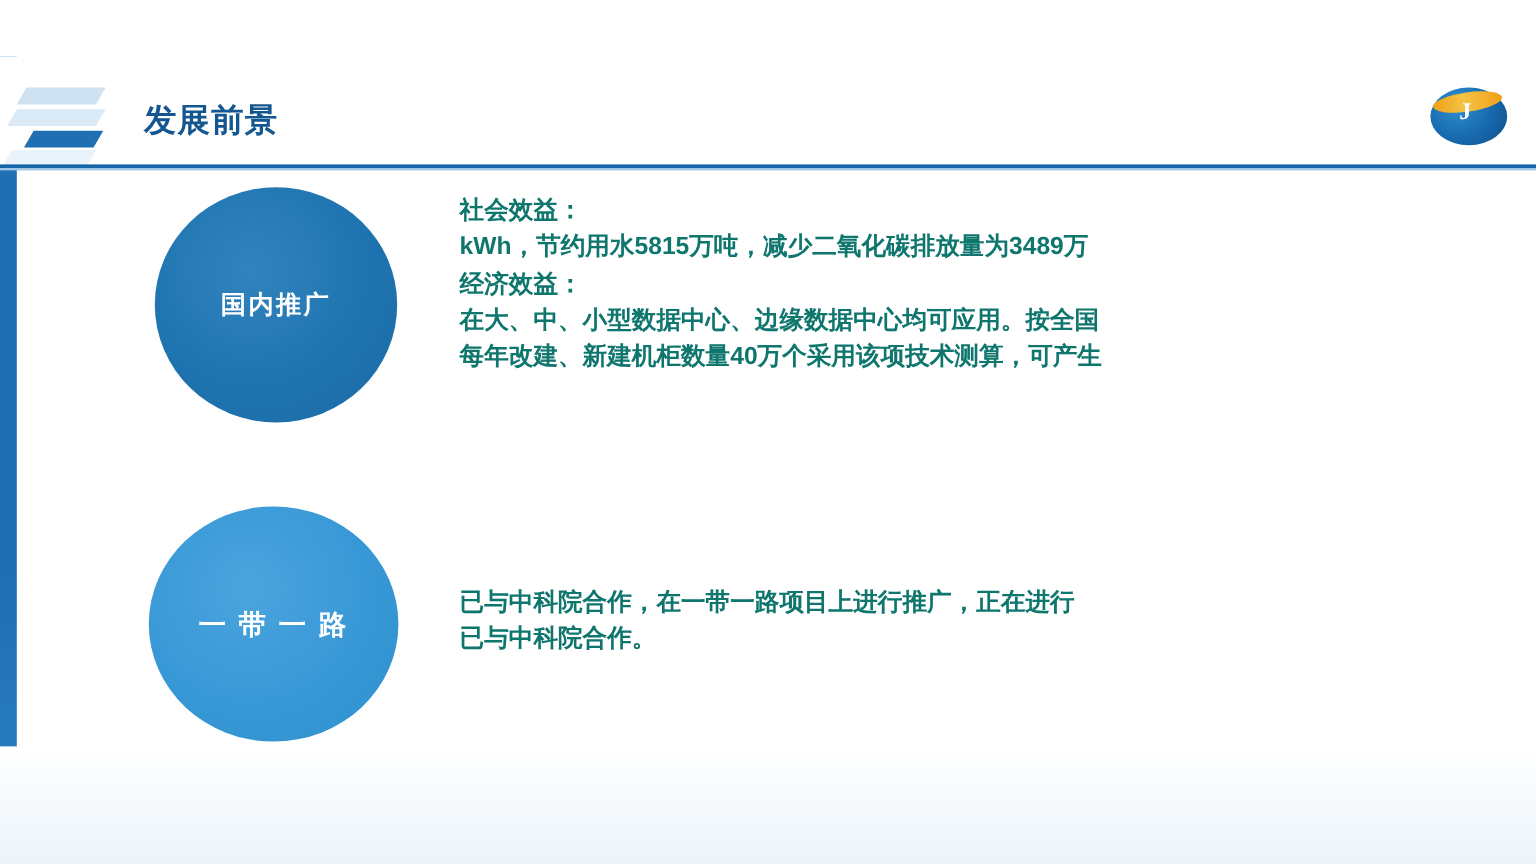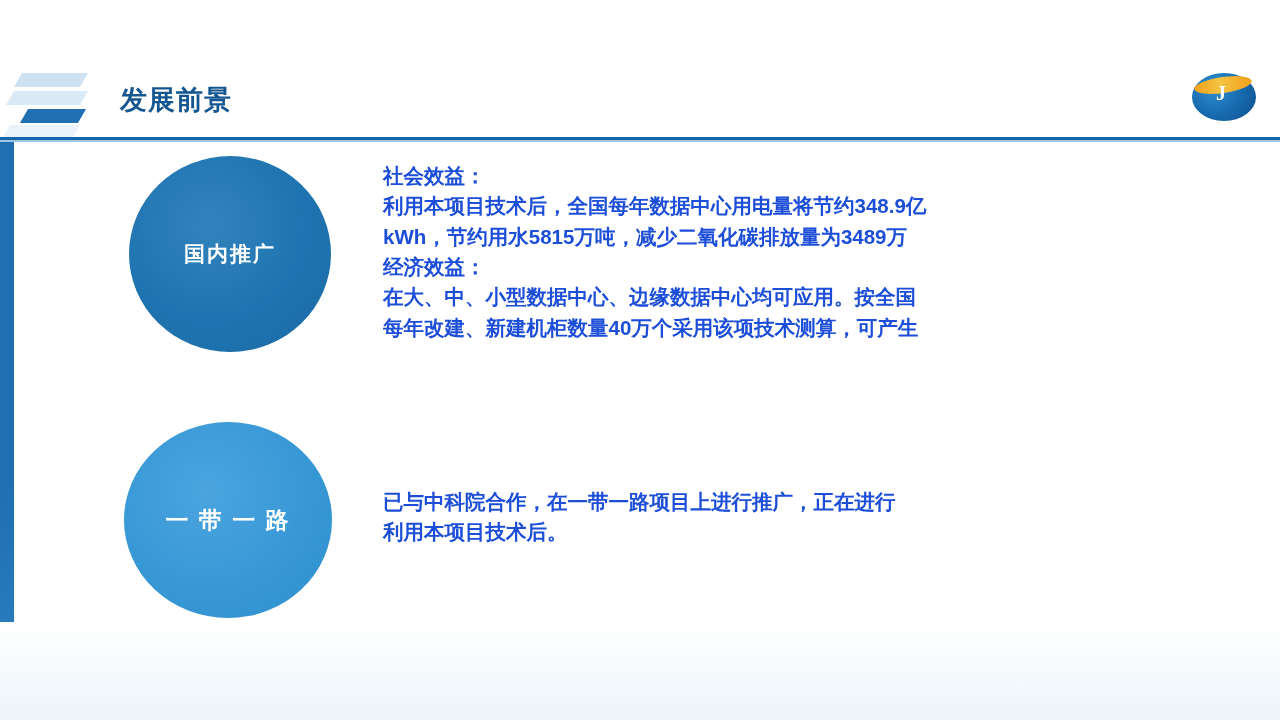--- a/index.html
+++ b/index.html
@@ -140,21 +140,21 @@
     width: 208px;
     height: 196px;
     background: radial-gradient(circle at 40% 35%, #4ba4de 0%, #3898d6 55%, #2f90ce 100%);
     font-size: 23px;
     letter-spacing: 2px;
   }
 
   
   .text-block {
     position: absolute;
-    color: #1d4ed8;
+    color: #0f766e;
     font-weight: bold;
     line-height: 1.48;
   }
   .block-1 {
     left: 383px;
     top: 114px;
     width: 680px;
     font-size: 20.5px;
   }
   .block-2 {
@@ -218,29 +218,28 @@
   <div class="circle circle-1">
     <span>国内推广</span>
   </div>
 
   <div class="circle circle-2">
     <span>一 带 一 路</span>
   </div>
 
   <div class="text-block block-1">
     <span class="tl">社会效益：</span>
-    <span class="tl">利用本项目技术后，全国每年数据中心用电量将节约348.9亿</span>
     <span class="tl">kWh，节约用水5815万吨，减少二氧化碳排放量为3489万</span>
     <span class="tl">经济效益：</span>
     <span class="tl">在大、中、小型数据中心、边缘数据中心均可应用。按全国</span>
     <span class="tl">每年改建、新建机柜数量40万个采用该项技术测算，可产生</span>
   </div>
 
   <div class="text-block block-2">
     <span class="tl">已与中科院合作，在一带一路项目上进行推广，正在进行</span>
-    <span class="tl">利用本项目技术后。</span>
+    <span class="tl">已与中科院合作。</span>
   </div>
 
   <div class="bottom-wash"></div>
   <div class="bottom-bar-accent"></div>
   <div class="bottom-bar"></div>
 
 </div>
 
 </body></html>

